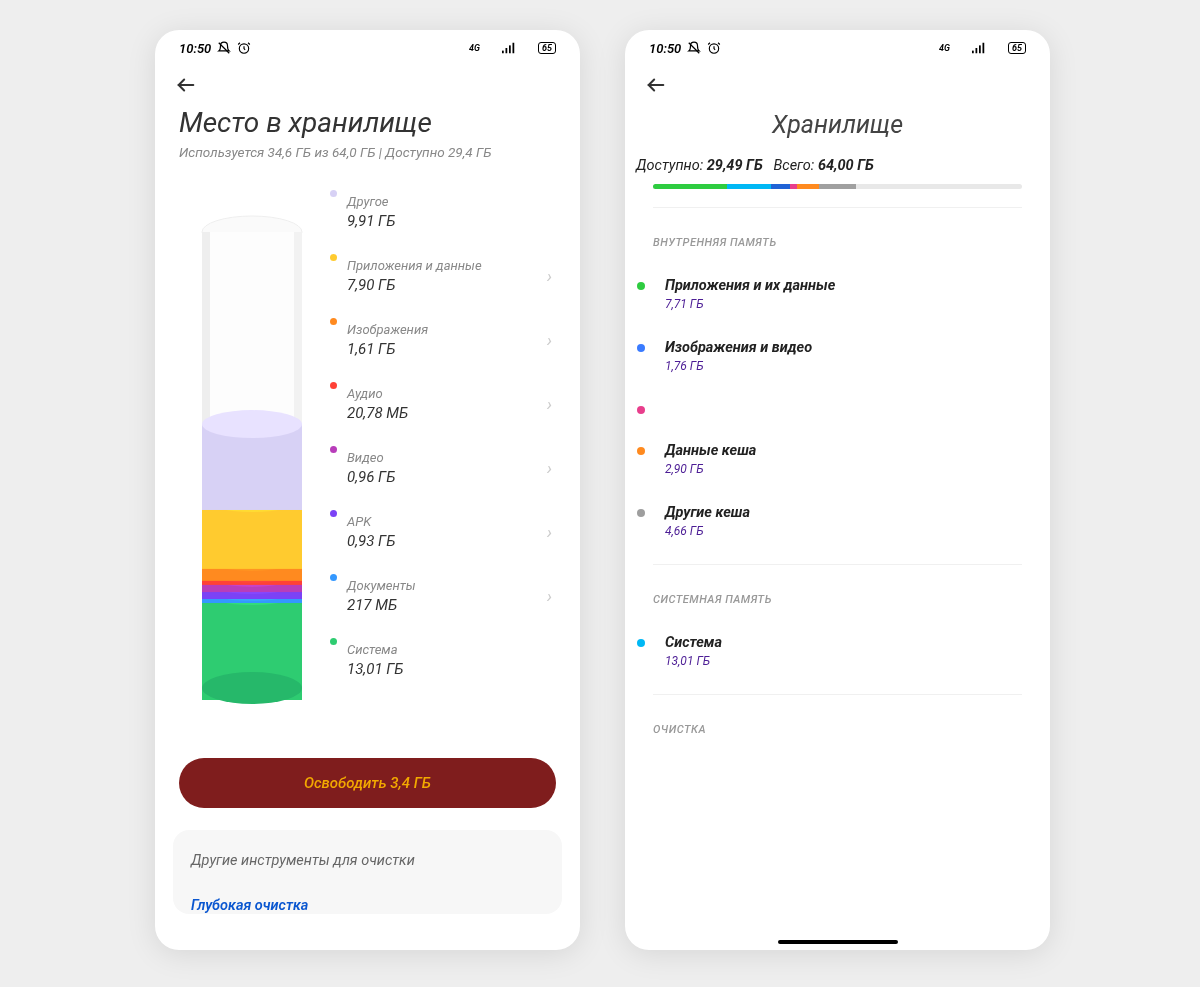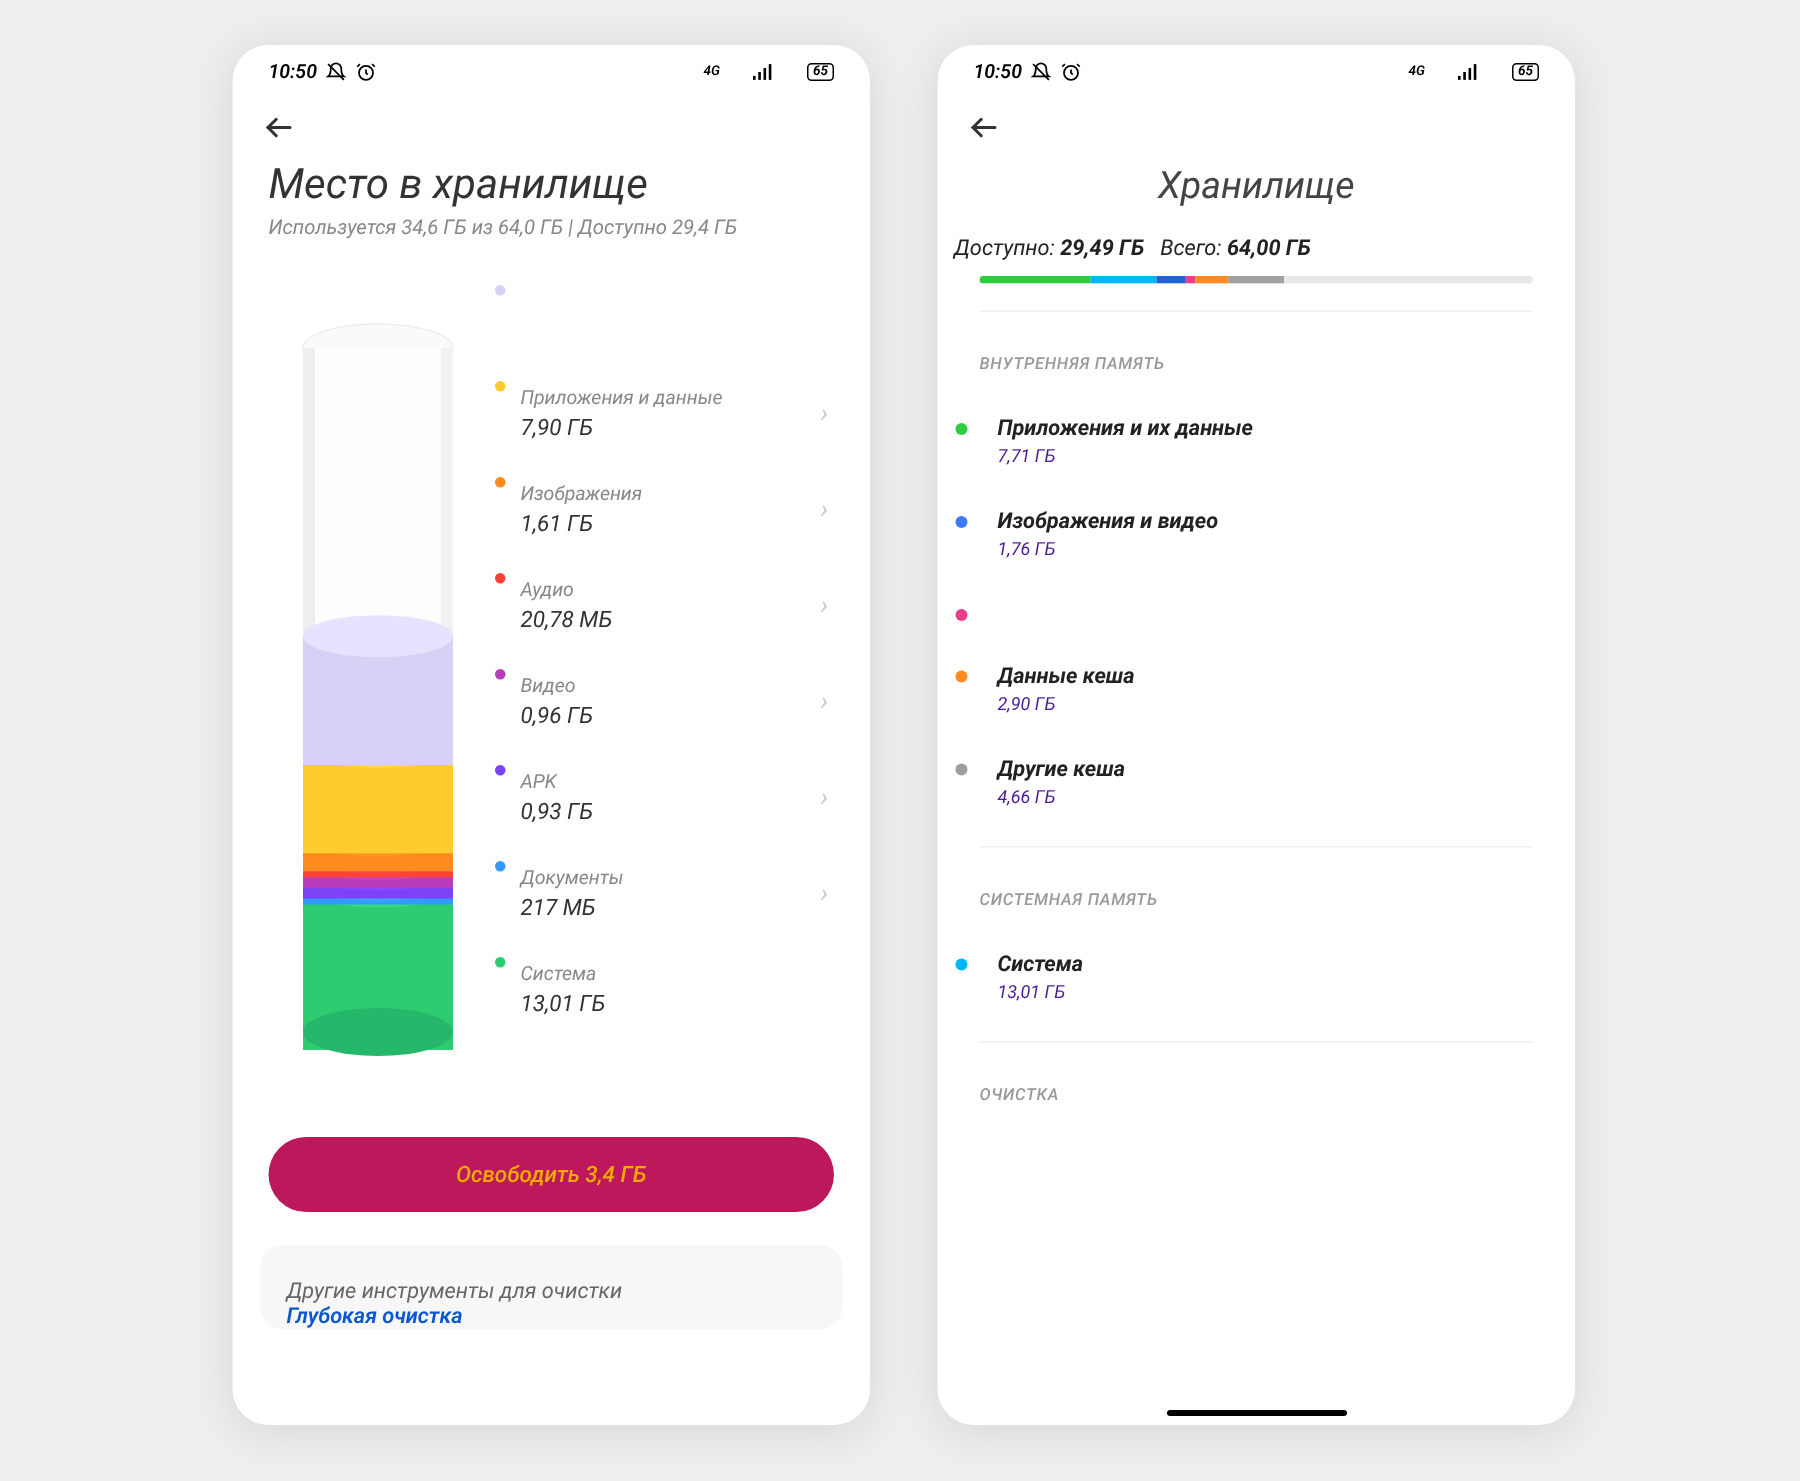--- a/index.html
+++ b/index.html
@@ -18,24 +18,24 @@
   .p1-body{display:flex;padding:0 24px;}
   .cyl-wrap{width:145px;position:relative;height:560px;display:flex;align-items:center;}
   .cyl{position:relative;width:110px;margin:0 auto;}
   .legend{flex:1;padding-left:6px;}
   .leg-item{display:flex;align-items:center;padding:6px 0;min-height:64px;position:relative;}
   .leg-dot{width:7px;height:7px;border-radius:50%;margin-right:10px;margin-top:4px;align-self:flex-start;flex-shrink:0;}
   .leg-txt{flex:1;}
   .leg-label{font-size:13px;color:#888;line-height:1.2;}
   .leg-val{font-size:15px;color:#333;font-weight:400;margin-top:2px;}
   .chev{color:#ccc;font-size:18px;padding-right:4px;}
-  .free-btn{margin:18px 24px 0;background:#be185d;color:#f2a900;text-align:center;padding:16px;border-radius:28px;font-size:15px;font-weight:500;}
+  .free-btn{margin:18px 24px 0;background:#7f1d1d;color:#f2a900;text-align:center;padding:16px;border-radius:28px;font-size:15px;font-weight:500;}
   .tools-card{margin:22px 18px 0;background:#f7f7f7;border-radius:16px;padding:22px 18px 0;}
   .tools-title{font-size:14.5px;color:#666;}
-  .tools-link{font-size:14.5px;font-weight:600;color:#0b57d0;}
+  .tools-link{margin-top:28px;font-size:14.5px;font-weight:600;color:#0b57d0;}
   
   .p2-title{padding:6px 28px 18px;font-size:25px;font-weight:400;color:#444;text-align:center;}
   .p2-summary{padding:0 11px 10px;font-size:14.5px;color:#222;}
   .p2-summary b{font-weight:700;}
   .p2-bar{margin:0 28px 18px;height:5px;border-radius:3px;display:flex;overflow:hidden;background:#e8e8e8;}
   .p2-bar span{height:100%;}
   .hr{height:1px;background:#f0f0f0;margin:0 28px;}
   .sect-head{padding:28px 28px 14px;font-size:11px;letter-spacing:0.5px;color:#999;font-weight:500;}
   .p2-item{display:flex;align-items:flex-start;padding:14px 12px;}
   .p2-dot{width:8px;height:8px;border-radius:50%;margin-top:5px;margin-right:20px;flex-shrink:0;}
@@ -108,20 +108,24 @@
             <ellipse cx="55" cy="287.9832369942197" rx="50" ry="14" fill="#ffcb2f" style="filter:brightness(1.08)"></ellipse>
             <rect x="5" width="100" y="214.08786127167633" height="85.89537572254335" fill="#d7d1f5"></rect>
             <ellipse cx="55" cy="214.08786127167633" rx="50" ry="14" fill="#d7d1f5" style="filter:brightness(1.08)"></ellipse>
           </g>
         <ellipse cx="55" cy="478" rx="50" ry="16" fill="#26b86a"></ellipse>
       </svg>
     </div>
     <div class="legend" id="legend1">
         <div class="leg-item">
           <span class="leg-dot" style="background:#d7d1f5"></span>
+          <div class="leg-txt">
+            <div class="leg-label">Другое</div>
+            <div class="leg-val">9,91 ГБ</div>
+          </div>
         </div>
         <div class="leg-item">
           <span class="leg-dot" style="background:#ffcb2f"></span>
           <div class="leg-txt">
             <div class="leg-label">Приложения и данные</div>
             <div class="leg-val">7,90 ГБ</div>
           </div>
           <span class="chev">›</span>
         </div>
         <div class="leg-item">

